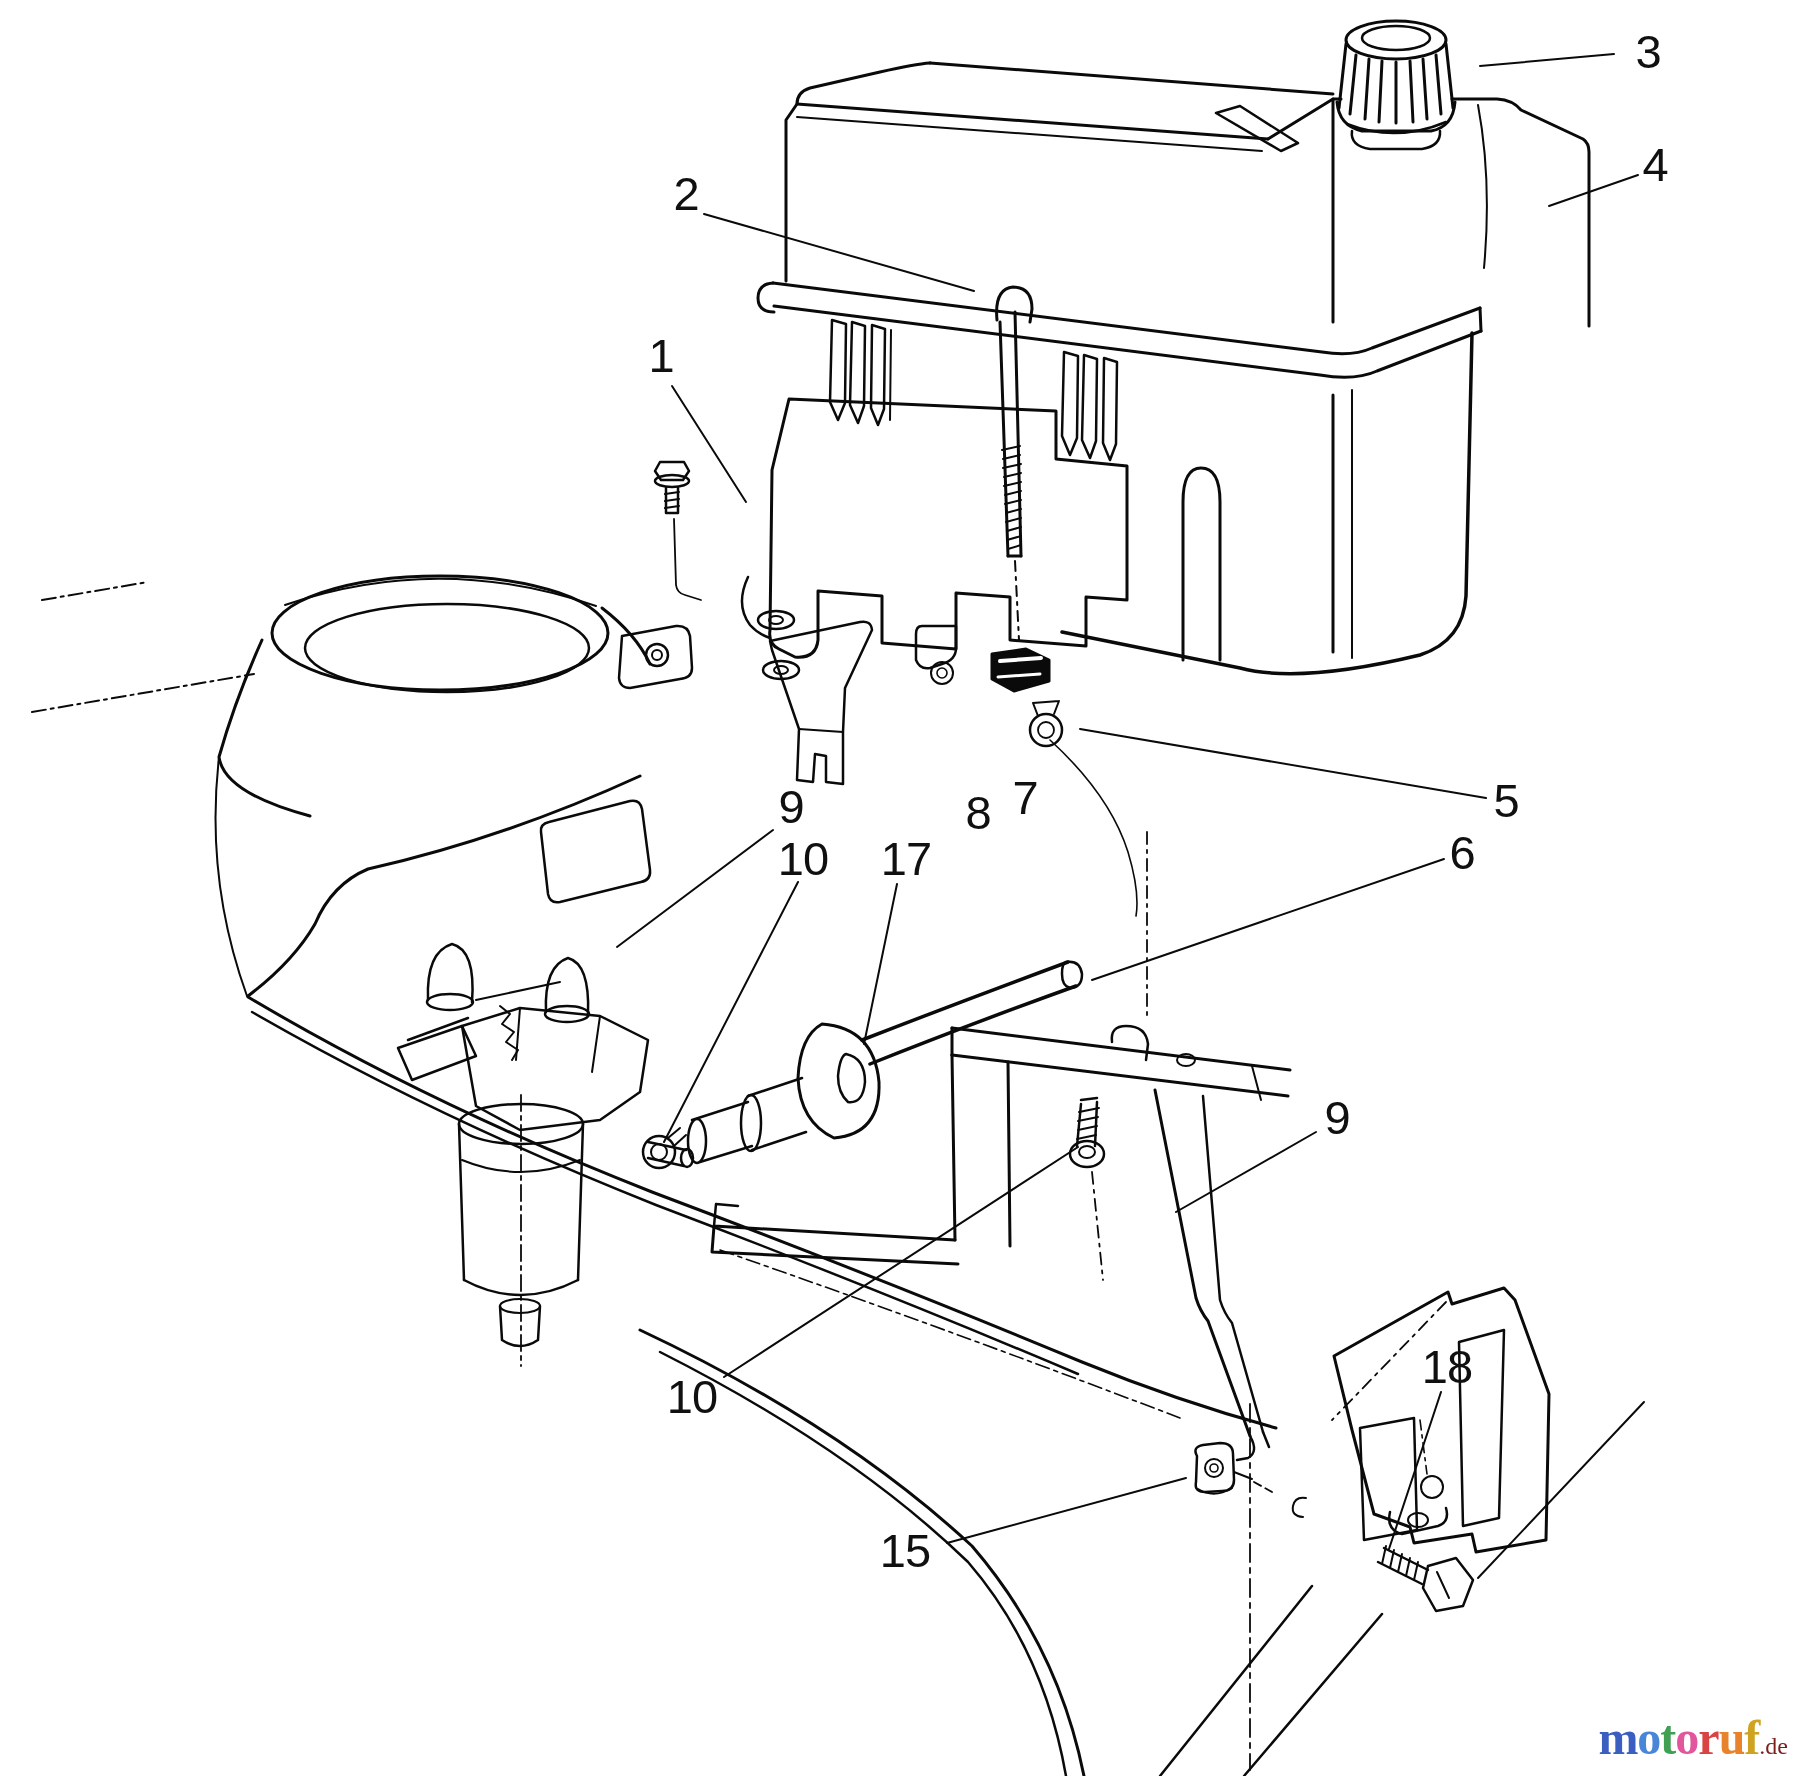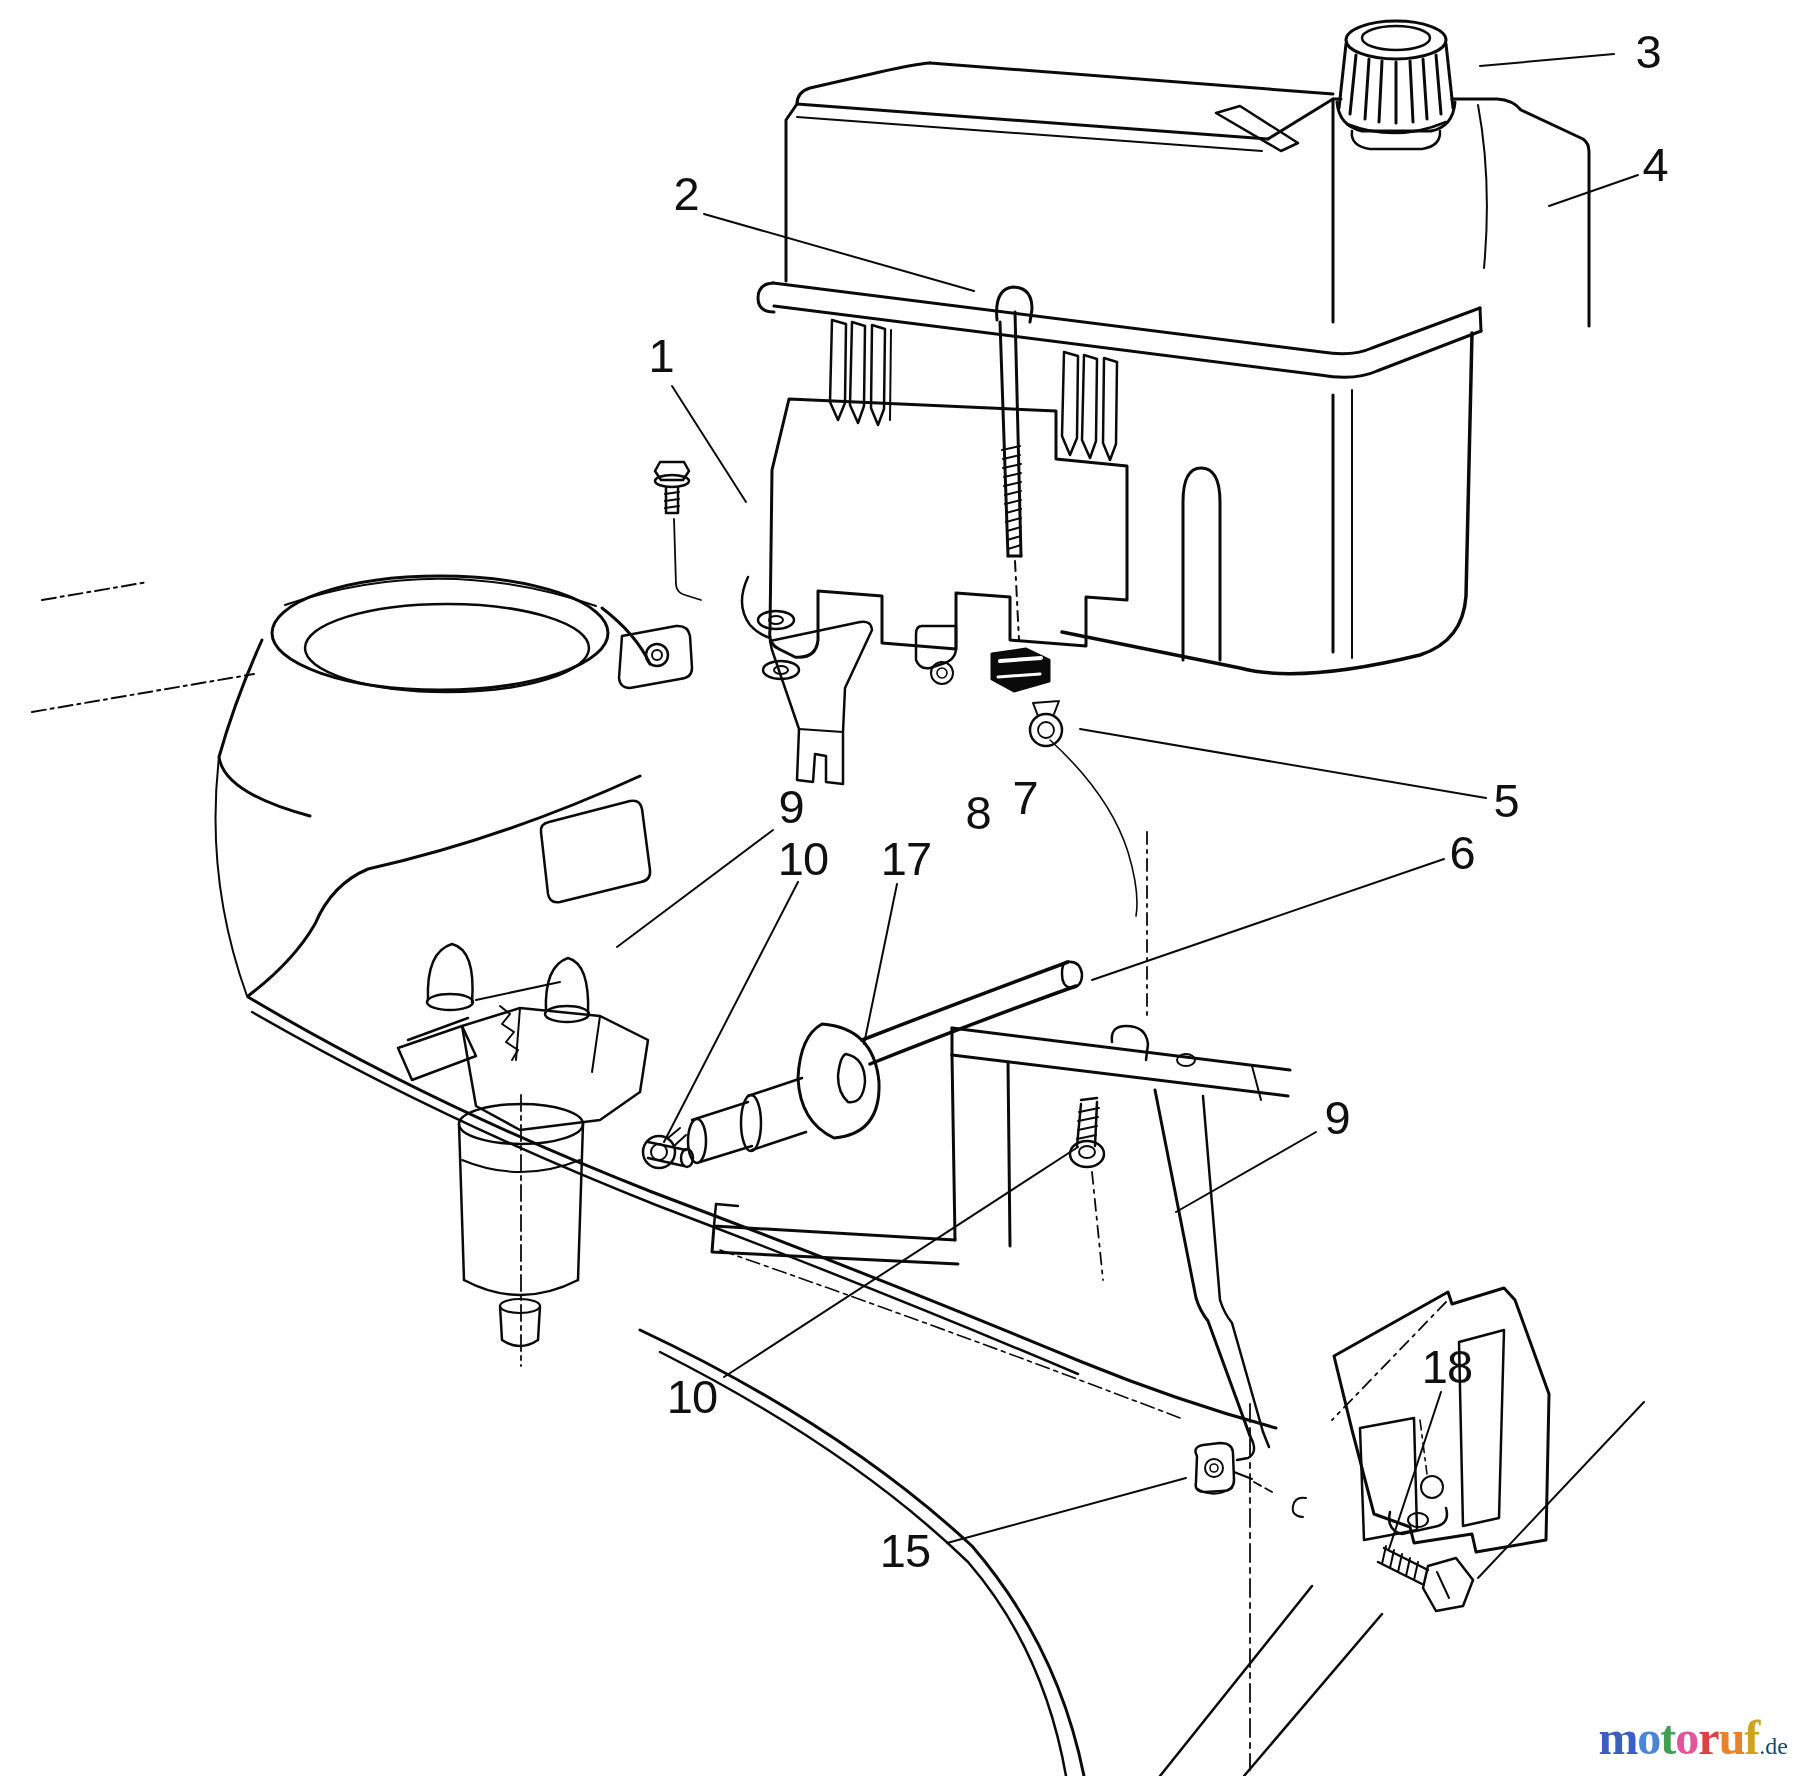--- a/index.html
+++ b/index.html
@@ -281,16 +281,16 @@
   <span class="callout" style="left:978px;top:812px">8</span>
   <span class="callout" style="left:791px;top:806px">9</span>
   <span class="callout" style="left:803px;top:858px">10</span>
   <span class="callout" style="left:906px;top:858px">17</span>
   <span class="callout" style="left:1337px;top:1117px">9</span>
   <span class="callout" style="left:692px;top:1396px">10</span>
   <span class="callout" style="left:1447px;top:1366px">18</span>
   <span class="callout" style="left:905px;top:1550px">15</span>
 
   <div class="watermark">
-    <span style="color: rgb(59, 95, 192);">m</span><span style="color: rgb(74, 134, 216);">o</span><span style="color: rgb(63, 160, 84);">t</span><span style="color: rgb(226, 86, 158);">o</span><span style="color: rgb(217, 67, 67);">r</span><span style="color: rgb(232, 131, 44);">u</span><span style="color: rgb(207, 162, 31);">f</span><span class="suffix" style="color: #0c4a6e;">.de</span>
+    <span style="color: rgb(59, 95, 192);">m</span><span style="color: rgb(74, 134, 216);">o</span><span style="color: rgb(63, 160, 84);">t</span><span style="color: rgb(226, 86, 158);">o</span><span style="color: rgb(217, 67, 67);">r</span><span style="color: rgb(232, 131, 44);">u</span><span style="color: rgb(207, 162, 31);">f</span><span class="suffix" style="color: #7f1d1d;">.de</span>
   </div>
 
 </div>
 
 </body></html>

